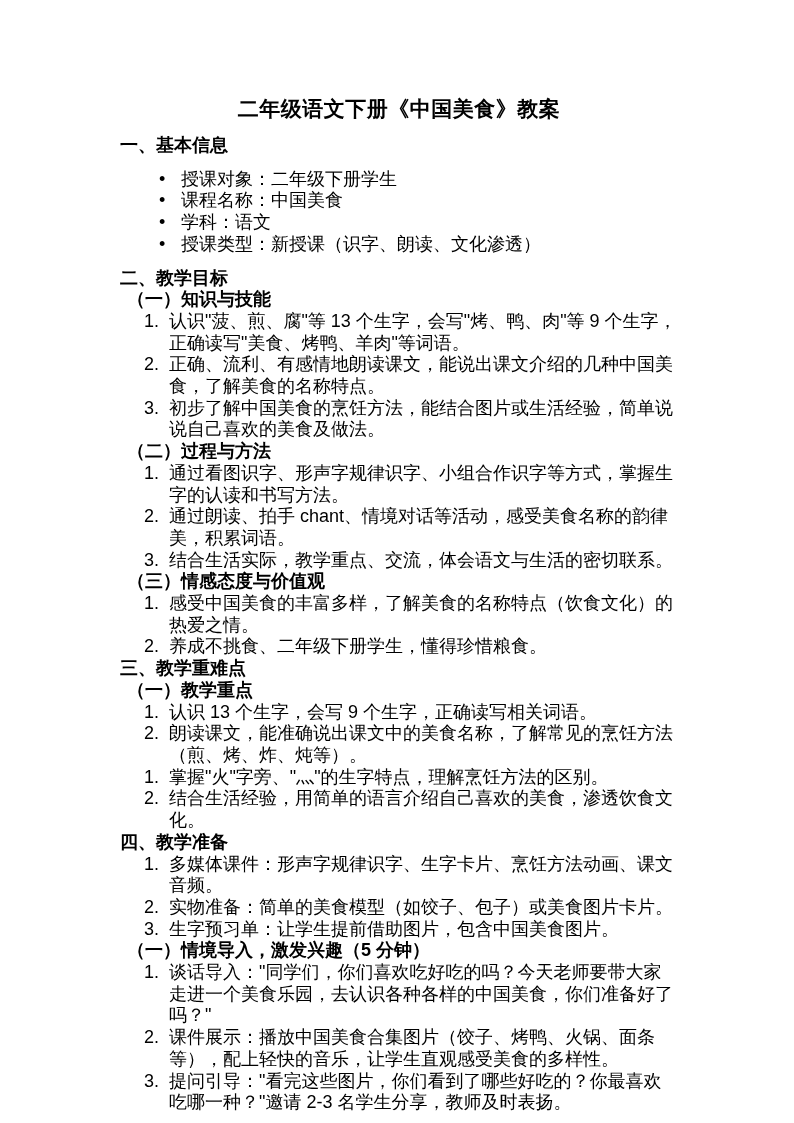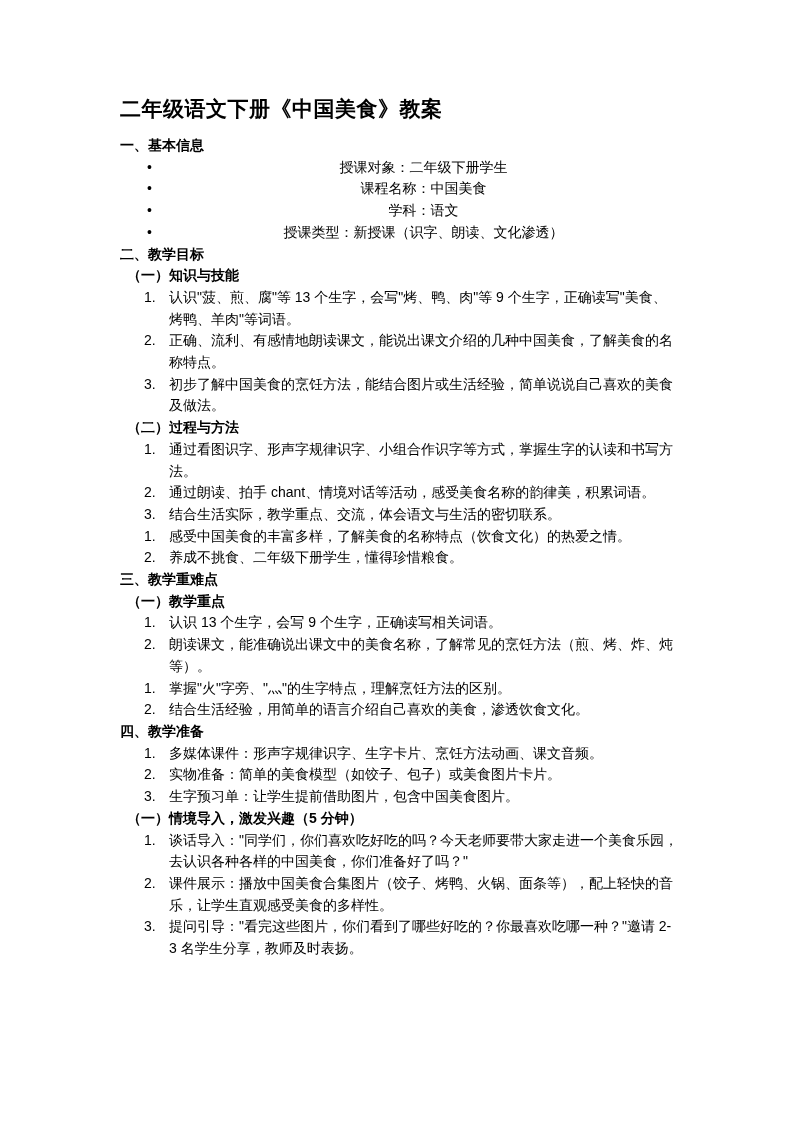--- a/index.html
+++ b/index.html
@@ -14,39 +14,39 @@
     height: 1123px;
     background: #ffffff;
     padding: 95px 116px 30px 120px;
     overflow: hidden;
     position: relative;
   }
   .doc-title {
     font-size: 21px;
     line-height: 27px;
     font-weight: 700;
+    text-align: center;
     margin: 0 0 13px 0;
     letter-spacing: 0.5px;
   }
   .doc-body {
-    font-size: 14px;
+    font-size: 18px;
     line-height: 21.7px;
   }
   .h1 {
     font-weight: 700;
   }
   .h2 {
     font-weight: 700;
     padding-left: 7px;
   }
   ul.bullets {
     list-style: none;
-    margin: 0;
+    margin: 12px;
     padding: 0;
-    text-align: center;
   }
   ul.bullets li {
     position: relative;
     padding-left: 49px;
   }
   ul.bullets li::before {
     content: "\2022";
     position: absolute;
     left: 27px;
     top: 0;
@@ -88,20 +88,21 @@
         <li>认识"菠、煎、腐"等 13 个生字，会写"烤、鸭、肉"等 9 个生字，正确读写"美食、烤鸭、羊肉"等词语。</li>
         <li>正确、流利、有感情地朗读课文，能说出课文介绍的几种中国美食，了解美食的名称特点。</li>
         <li>初步了解中国美食的烹饪方法，能结合图片或生活经验，简单说说自己喜欢的美食及做法。</li>
       </ol>
       <div class="h2">（二）过程与方法</div>
       <ol class="numbered">
         <li>通过看图识字、形声字规律识字、小组合作识字等方式，掌握生字的认读和书写方法。</li>
         <li>通过朗读、拍手 chant、情境对话等活动，感受美食名称的韵律美，积累词语。</li>
         <li>结合生活实际，教学重点、交流，体会语文与生活的密切联系。</li>
       </ol>
+      <div class="h2">（三）情感态度与价值观</div>
       <ol class="numbered">
         <li>感受中国美食的丰富多样，了解美食的名称特点（饮食文化）的热爱之情。</li>
         <li>养成不挑食、二年级下册学生，懂得珍惜粮食。</li>
       </ol>
       <div class="h1">三、教学重难点</div>
       <div class="h2">（一）教学重点</div>
       <ol class="numbered">
         <li>认识 13 个生字，会写 9 个生字，正确读写相关词语。</li>
         <li>朗读课文，能准确说出课文中的美食名称，了解常见的烹饪方法（煎、烤、炸、炖等）。</li>
       </ol>

